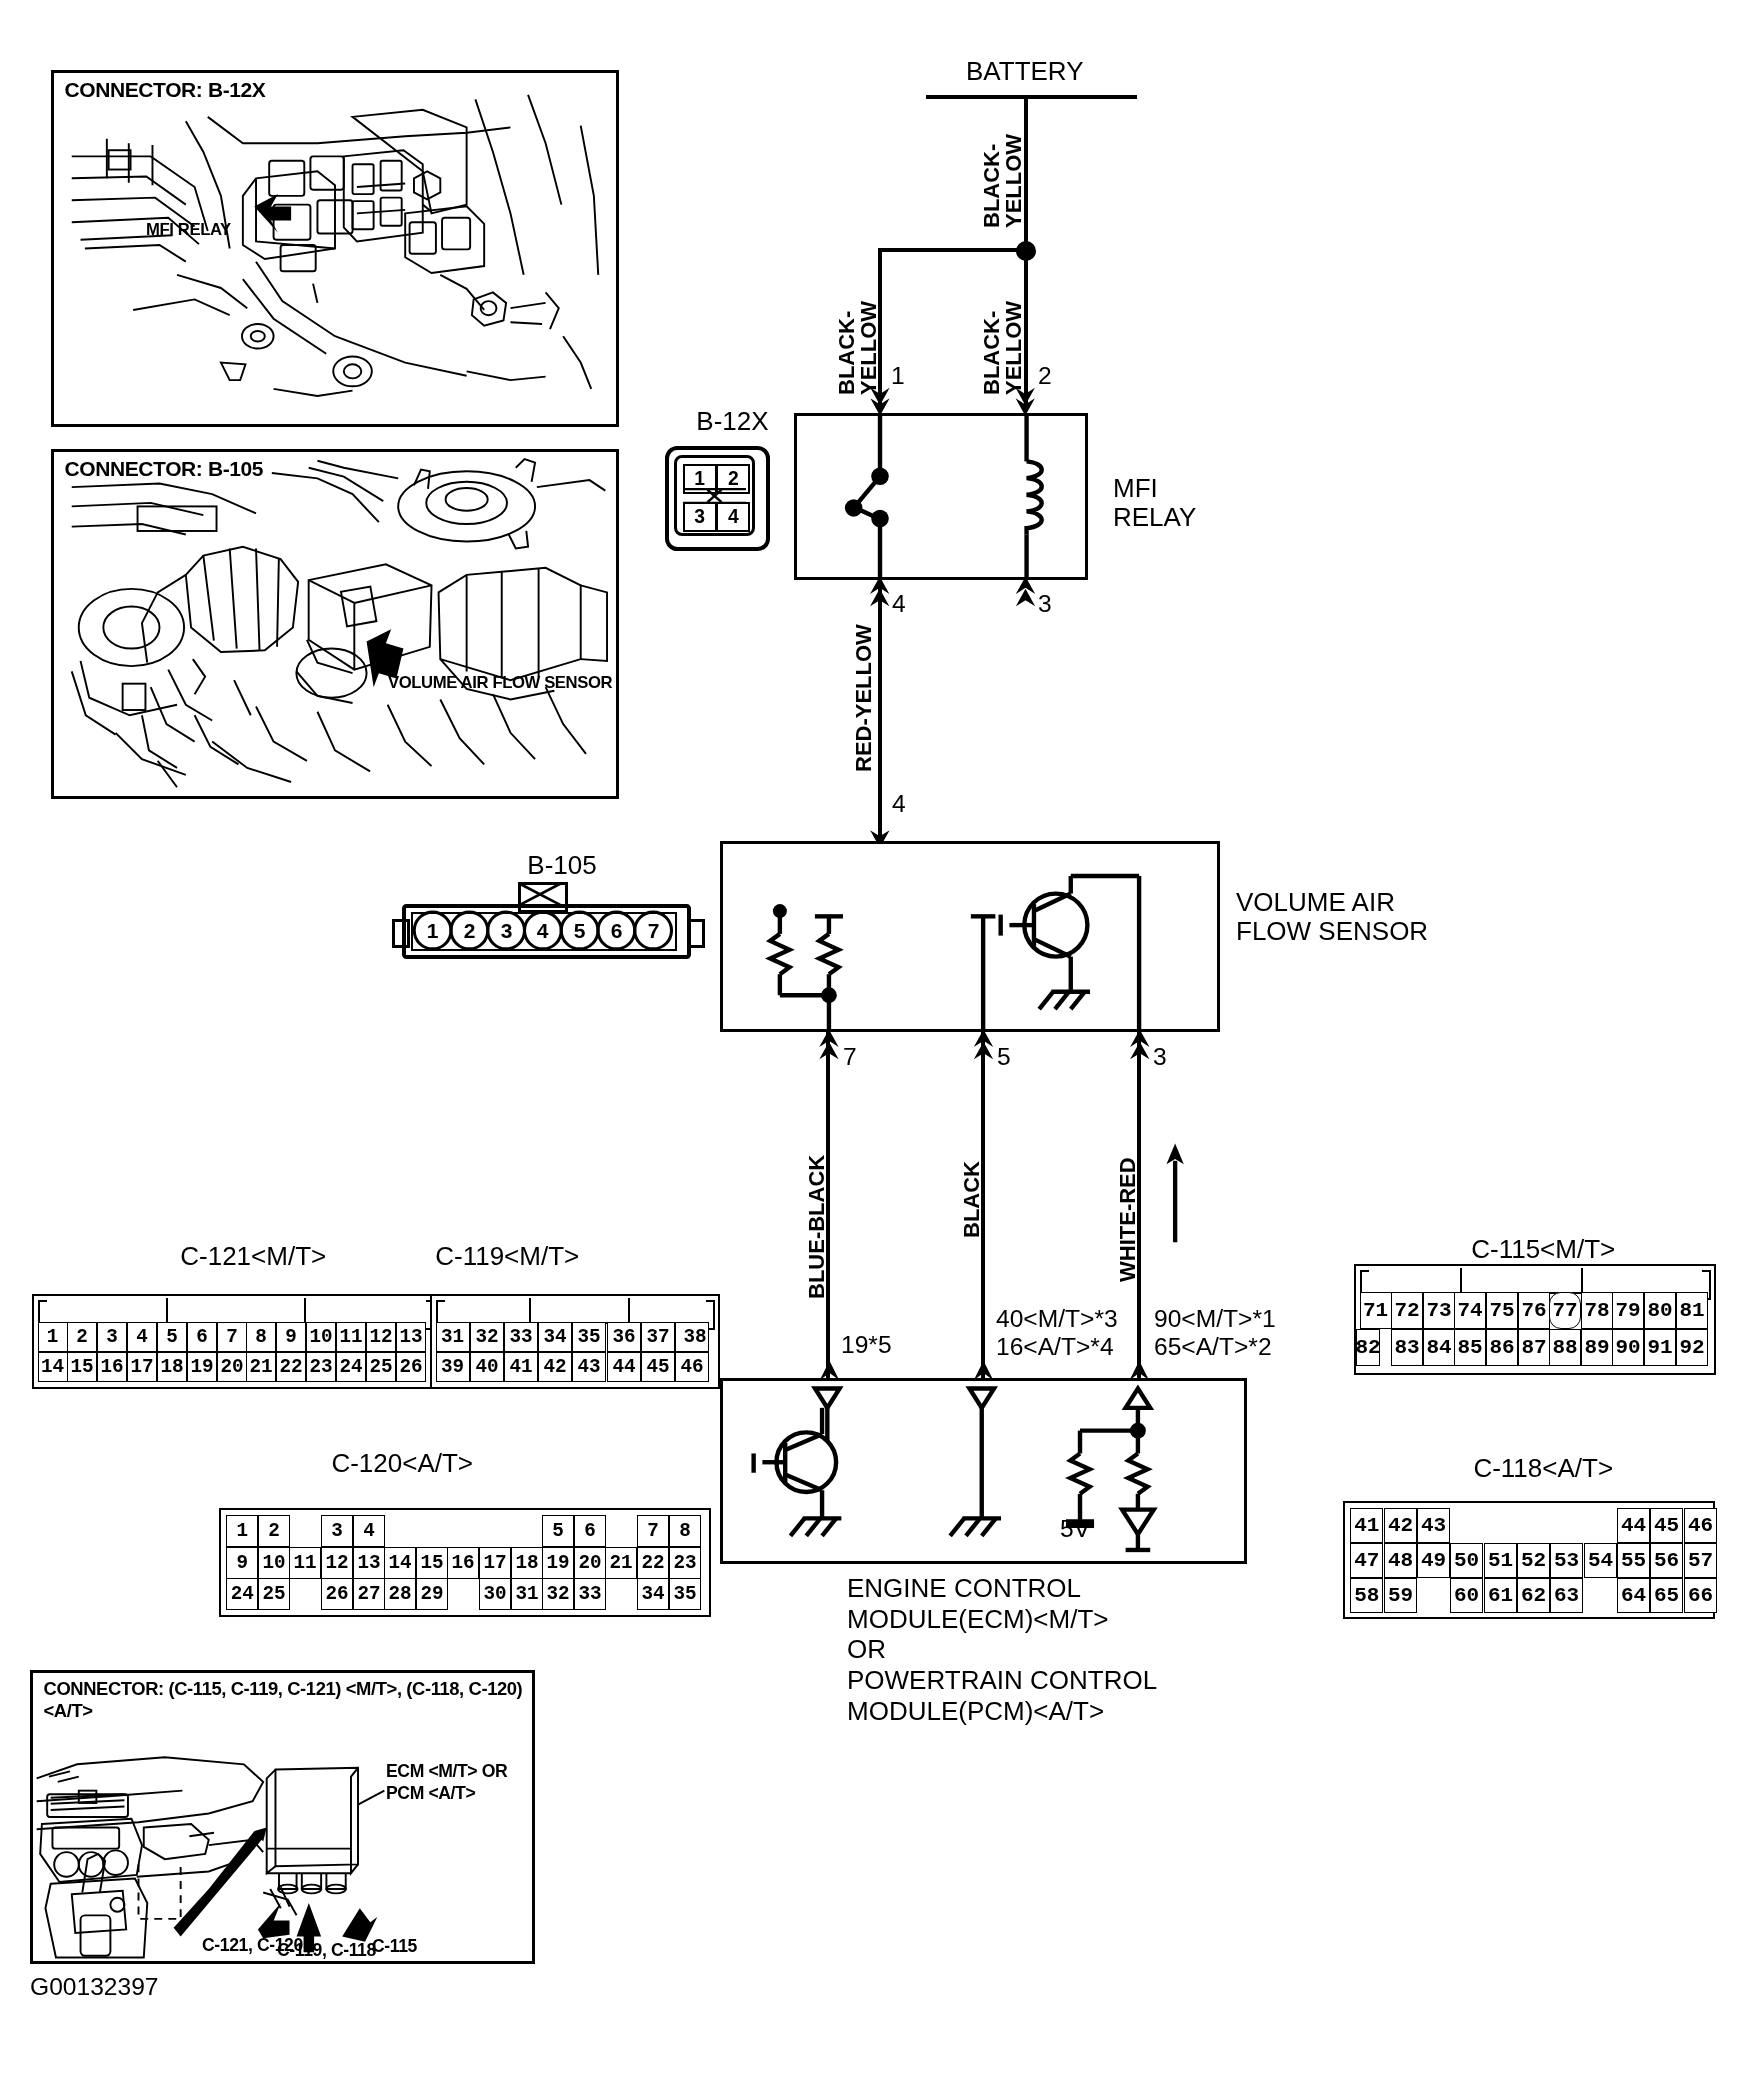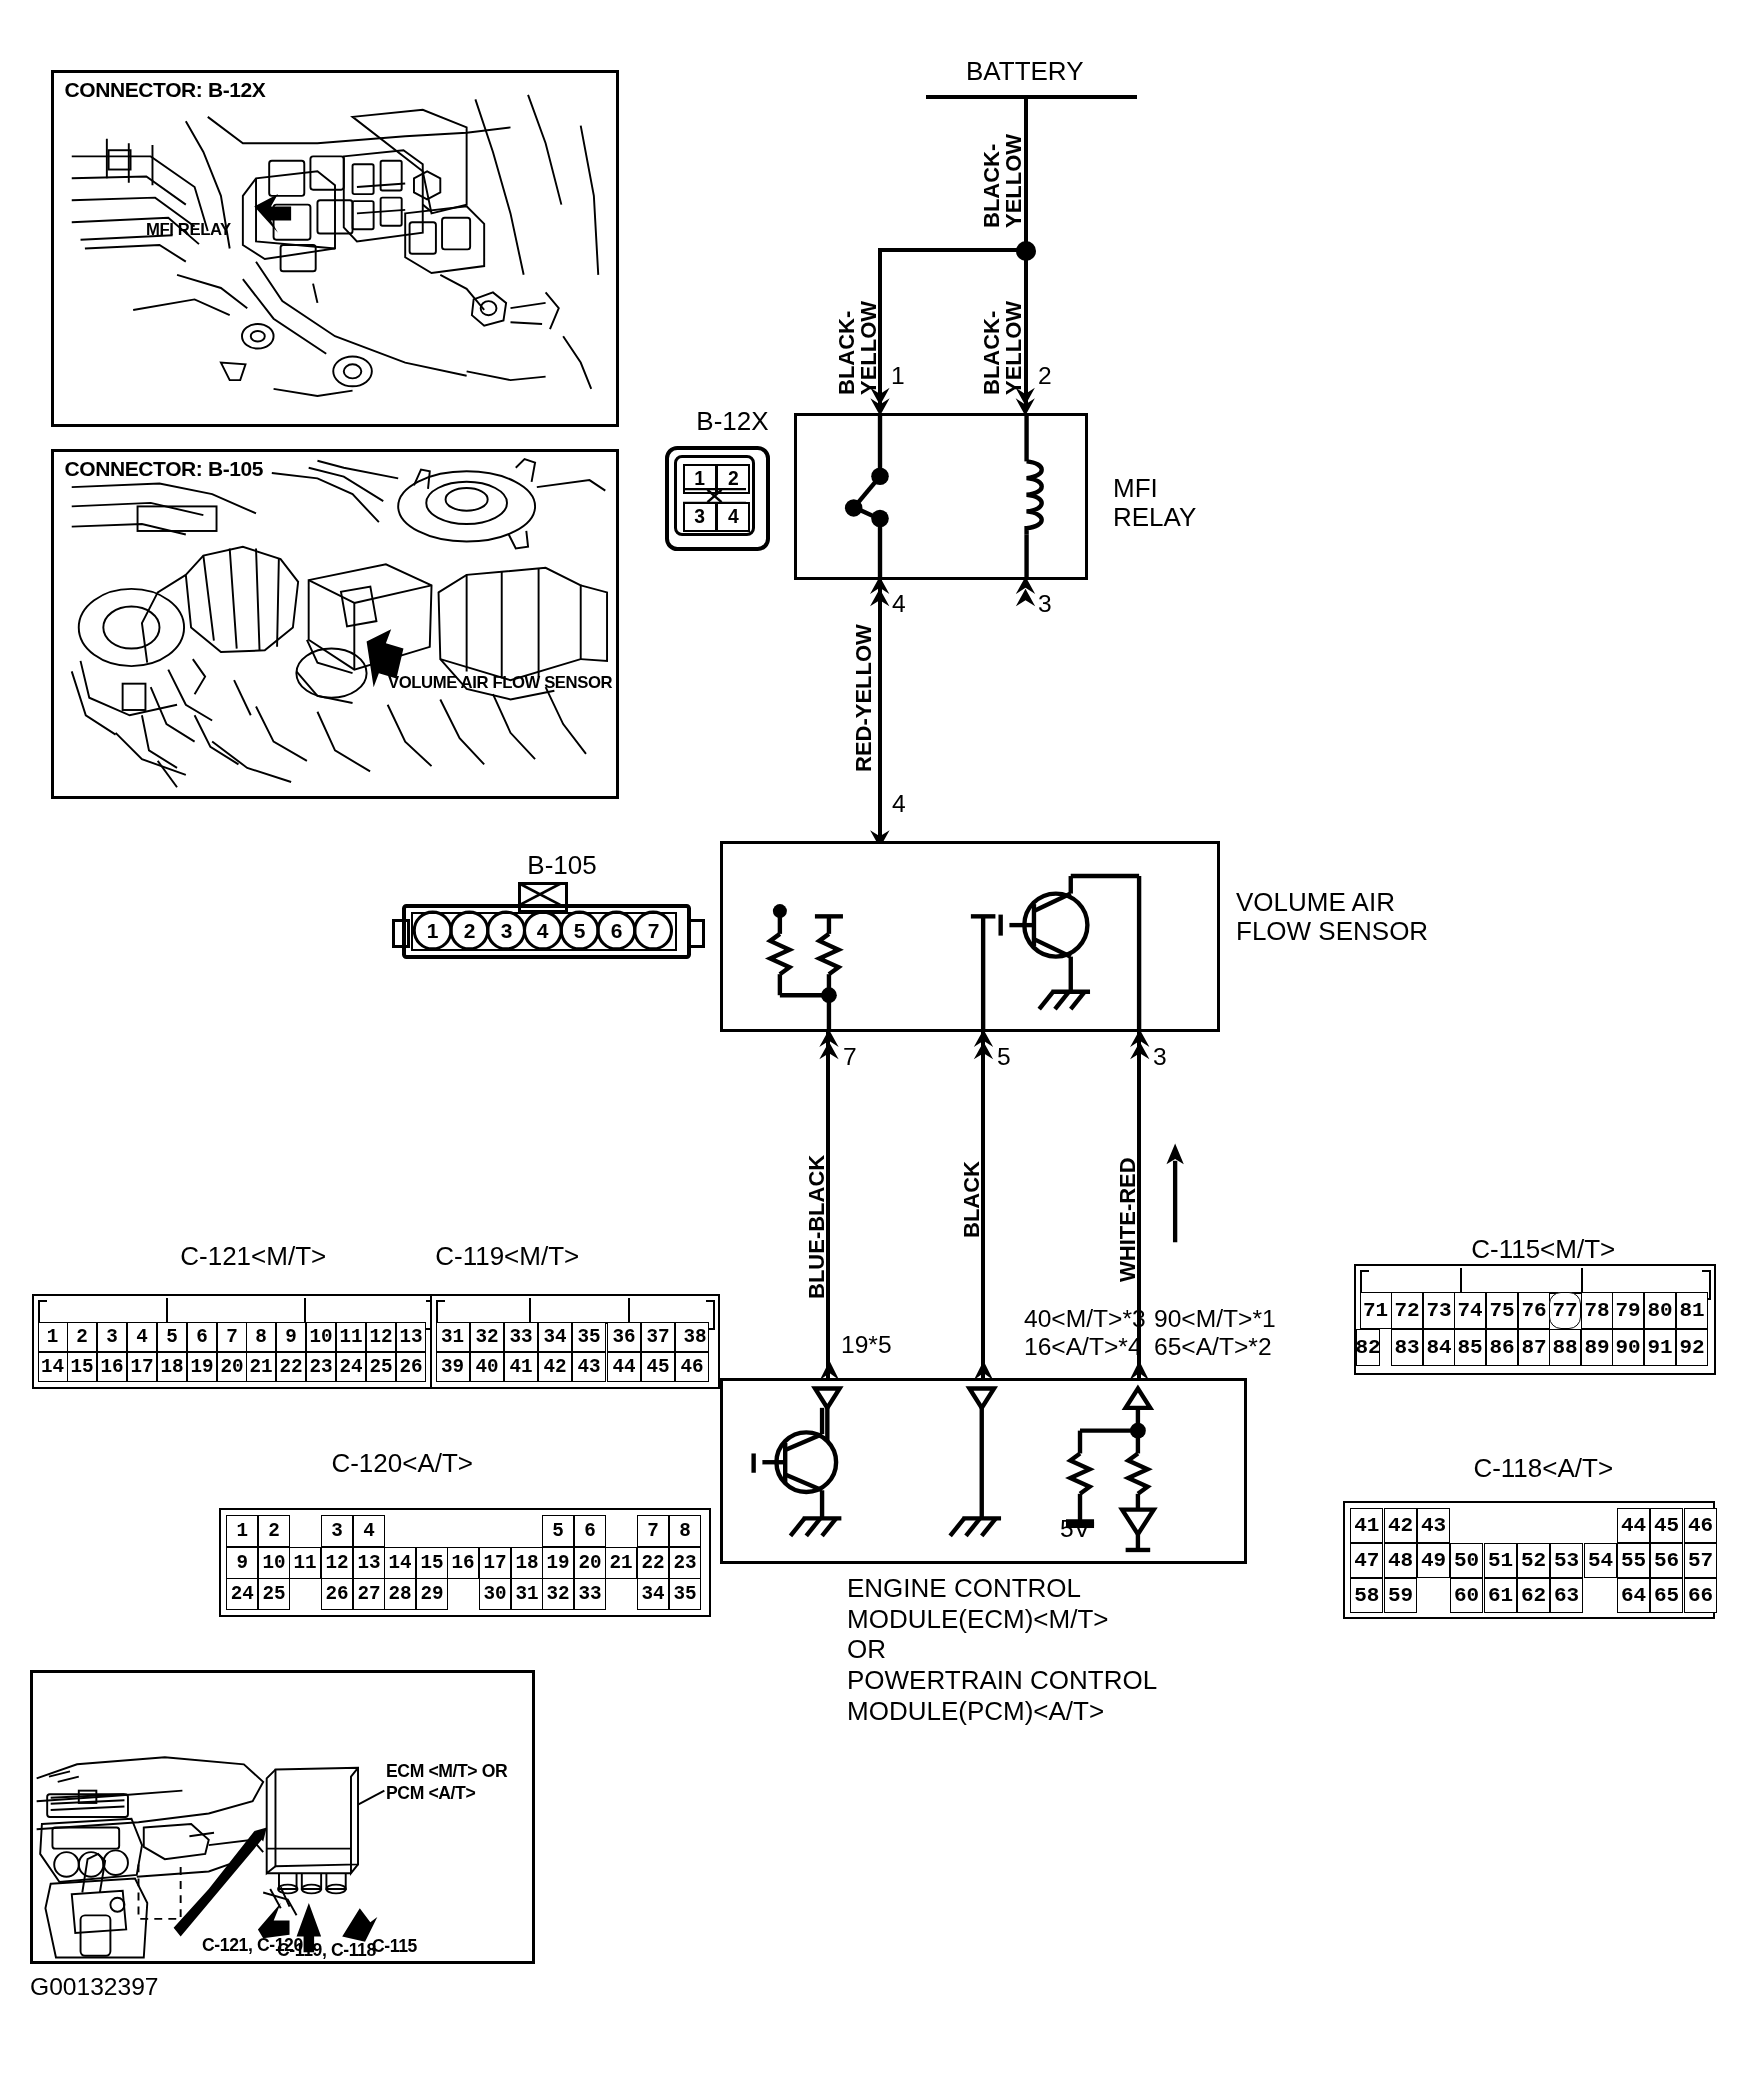--- a/index.html
+++ b/index.html
@@ -291,21 +291,21 @@
 <div class="vtxt" style="left:1115px;top:1282px;font-size:22px;">WHITE-RED</div>
 
 <svg class="abs" style="left:1163px;top:1141px;width:26px;height:102px;" viewBox="0 0 30 116" width="26" height="102">
   <g stroke="#000" stroke-width="5" fill="#000">
     <line x1="14" y1="116" x2="14" y2="22"></line>
     <path d="M14 2 L4 26 L14 20 L24 26 Z" stroke="none"></path>
   </g>
 </svg>
 
 <div class="txt" style="left:841px;top:1331px;font-size:24.6px;font-weight:400;">19*5</div>
-<div class="txt" style="left:996px;top:1305px;font-size:24.6px;font-weight:400;margin-left:28px;">40&lt;M/T&gt;*3
+<div class="txt" style="left:996px;top:1305px;font-size:24.6px;font-weight:400;">40&lt;M/T&gt;*3
 16&lt;A/T&gt;*4</div>
 <div class="txt" style="left:1154px;top:1305px;font-size:24.6px;font-weight:400;">90&lt;M/T&gt;*1
 65&lt;A/T&gt;*2</div>
 
 <svg class="abs" style="left:764px;top:1359px;width:439px;height:28px;" viewBox="0 0 500 32" width="439" height="28">
   <g fill="#000">
     <path d="M74 2  L63 24 L74 16 L85 24 Z"></path>
     <path d="M250 2 L239 24 L250 16 L261 24 Z"></path>
     <path d="M428 2 L417 24 L428 16 L439 24 Z"></path>
   </g>
@@ -648,20 +648,22 @@
       <path d="M168 300 L262 188 L252 180 L200 246 L160 290 Z"></path>
       <path d="M252 180 L266 176 L262 192 Z"></path>
     </g>
 
     <g fill="#000">
       <path d="M256 292 L282 262 L274 282 L292 282 L292 298 L262 302 Z"></path>
       <path d="M300 300 L314 262 L328 300 L320 300 L320 318 L308 318 L308 300 Z"></path>
       <path d="M352 300 L372 268 L384 284 L392 278 L378 306 Z"></path>
     </g>
   </svg>
+  <div class="phcap" style="left:10.5px;top:5.3px;font-size:18.4px;line-height:1.2;">CONNECTOR: (C-115, C-119, C-121) &lt;M/T&gt;,
+(C-118, C-120) &lt;A/T&gt;</div>
   <div class="phcap" style="left:353px;top:88px;font-size:17.6px;line-height:1.25;">ECM &lt;M/T&gt;
 OR
 PCM &lt;A/T&gt;</div>
   <div class="phcap" style="left:169px;top:262px;font-size:17.6px;line-height:1.25;">C-121,
 C-120</div>
   <div class="phcap" style="left:244px;top:267px;font-size:17.6px;line-height:1.25;">C-119,
 C-118</div>
   <div class="phcap" style="left:339px;top:263px;font-size:17.6px;">C-115</div>
 </div>
 

